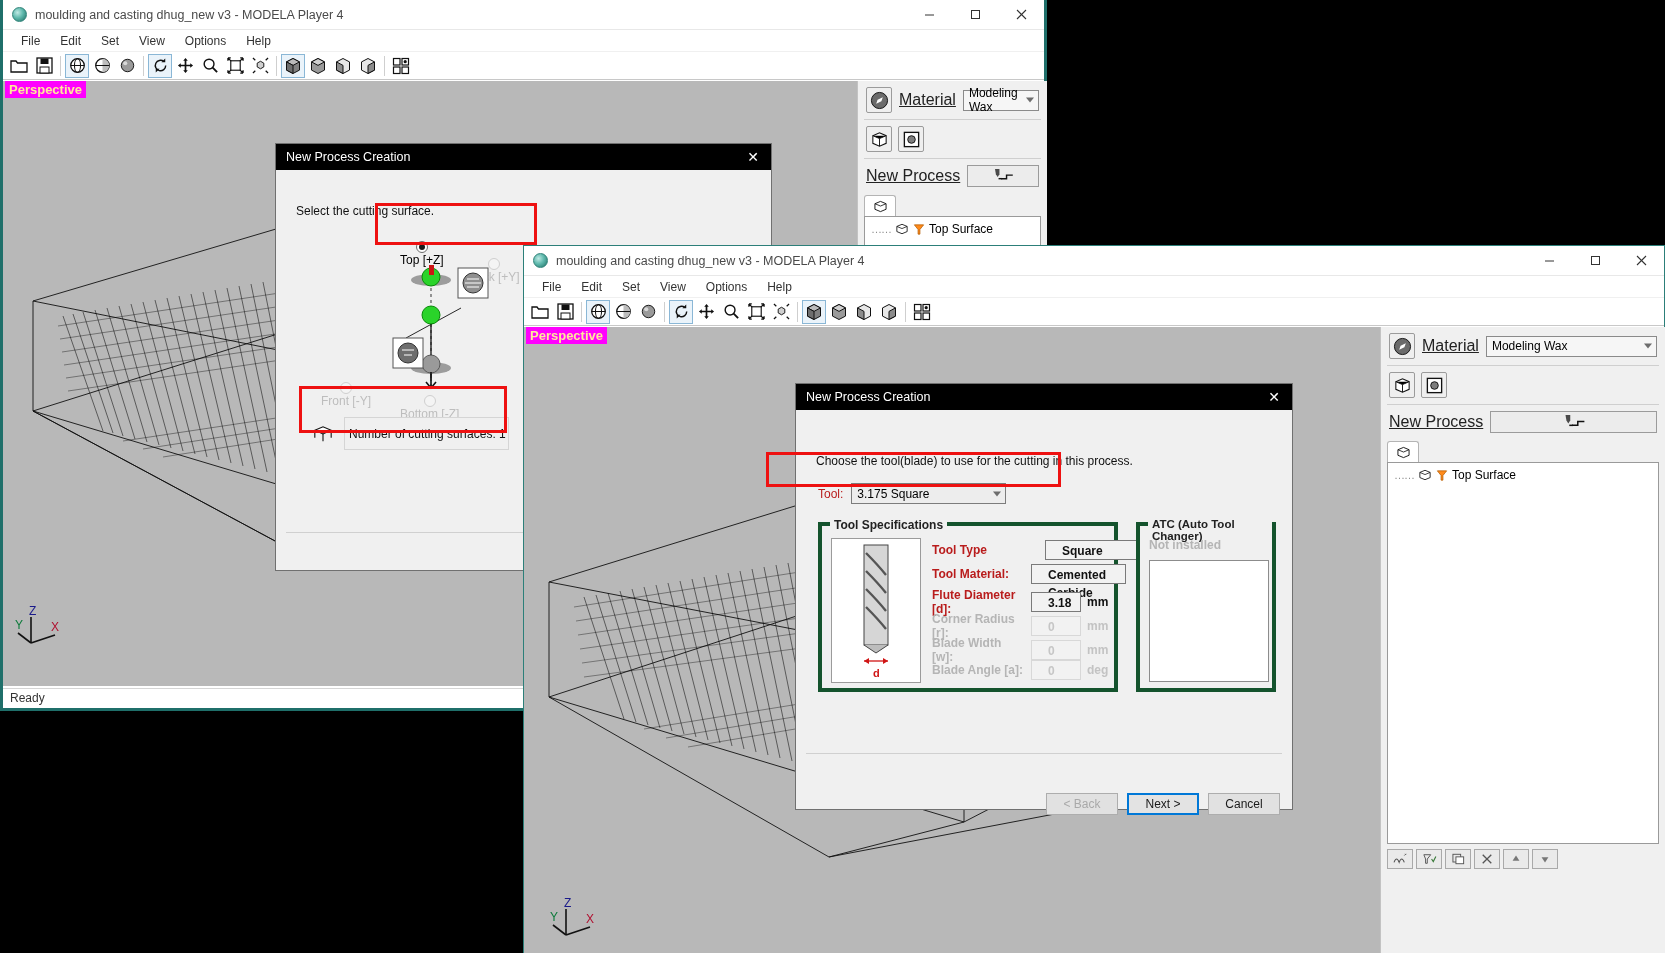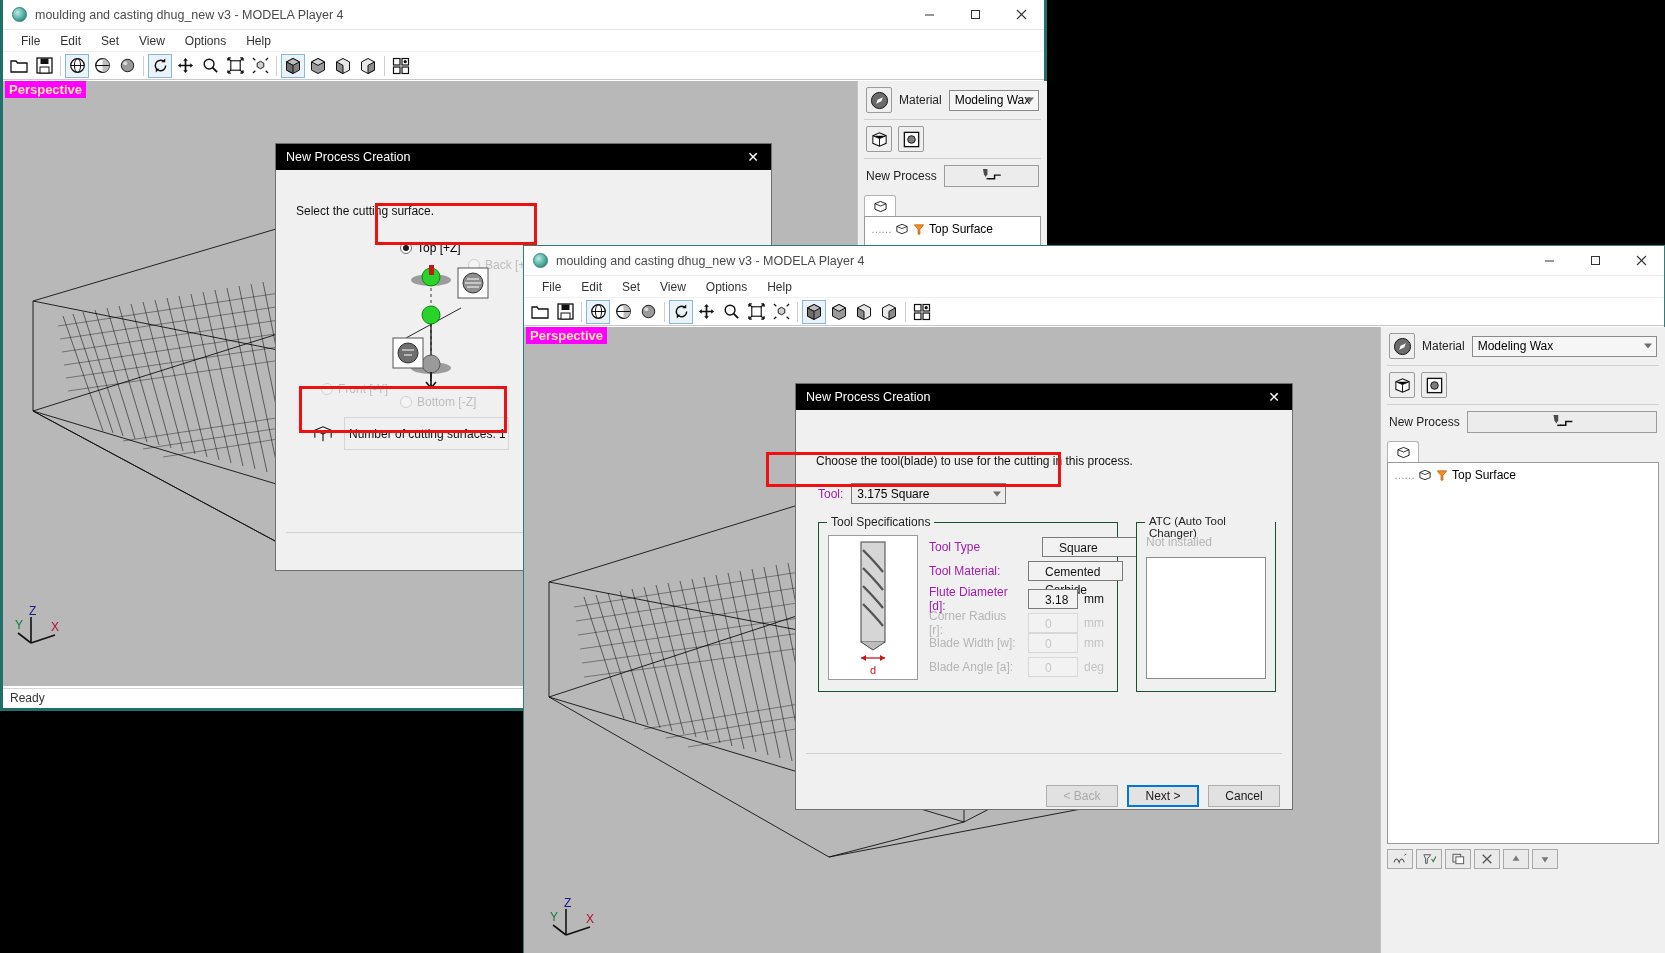--- a/index.html
+++ b/index.html
@@ -62,21 +62,21 @@
   
   .sidepanel {
     position:absolute; background:#f0f0f0; border-left:1px solid #c3c3c3;
   }
   .sp-row { display:flex; align-items:center; padding:6px 8px; }
   .sp-div { height:1px; background:#cfcfcf; margin:0 6px; }
   .sp-iconbtn {
     width:26px; height:26px; background:#efefef; border:1px solid #9b9b9b;
     display:flex; align-items:center; justify-content:center; border-radius:2px;
   }
-  .sp-label { font-size:12px; margin:0 7px; color:#222; }
+  .sp-label { font-size:16px; margin:0 7px; color:#222;text-decoration:underline; }
   .sp-select {
     flex:1; height:21px; background:#f6f6f6; border:1px solid #8a8a8a;
     display:flex; align-items:center; padding-left:5px; font-size:12px;
     position:relative;
   }
   .sp-select .caret {
     position:absolute; right:4px; top:50%; transform:translateY(-50%);
     border-left:4px solid transparent; border-right:4px solid transparent;
     border-top:5px solid #6d6d6d;
   }
@@ -107,54 +107,55 @@
     height:26px; background:#000; color:#fff; display:flex; align-items:center;
     padding-left:10px; font-size:12.5px;
   }
   .dlg-close {
     margin-left:auto; width:36px; height:100%; display:flex;
     align-items:center; justify-content:center; color:#fff; font-size:14px;
   }
   .dlg-body { position:relative; padding:16px 20px; }
   .dlg-text { font-size:12px; color:#111; }
 
-  .radio { display:inline-flex; align-items:center; gap:5px; font-size:12px; }
+  .radio { display:inline-flex; align-items:center; font-size:12px;flex-direction:column; }
   .radio .dot {
     width:12px; height:12px; border-radius:50%; border:1px solid #6d6d6d;
     background:#fff; position:relative; flex:none;
   }
   .radio.on .dot:after {
     content:""; position:absolute; left:2px; top:2px; width:6px; height:6px;
     border-radius:50%; background:#1a1a1a;
   }
   .radio.dim { color:#bdbdbd; }
   .radio.dim .dot { border-color:#cfcfcf; background:#f4f4f4; }
 
   .redbox { position:absolute; border:3px solid #ee1111; pointer-events:none; }
 
-  .groupbox { position:absolute; border:1px solid #14532d; }
+  .groupbox { position:absolute; border:4px solid #14532d;font-weight:bold; }
   .groupbox > .gb-legend {
     position:absolute; top:-8px; left:8px; background:#f0f0f0; padding:0 4px;
     font-size:12px; color:#222;
   }
 
-  .field-label { font-size:12px; color:#a21caf; }
+  .field-label { font-size:12px; color:#b91c1c; }
   .field-label.dim { color:#b5b5b5; }
   .txtbox {
     background:#f2f2f2; border:1px solid #7a7a7a; height:20px;
     font-size:12px; padding:1px 16px; line-height:18px; color:#111;
   }
   .txtbox.dim { color:#c6c6c6; border-color:#d8d8d8; background:#f2f2f2; }
   .unit { font-size:12px; color:#111; }
   .unit.dim { color:#c3c3c3; }
 
   .dlg-btn {
     height:22px; min-width:72px; background:#e1e1e1; border:1px solid #adadad;
     font-size:12px; display:flex; align-items:center; justify-content:center;
     color:#1a1a1a;
+    margin-top:8px;
   }
   .dlg-btn.primary { border:2px solid #0078d7; background:#e3e3e3; }
   .dlg-btn.dim { color:#a9a9a9; }
 
   .sep-line { position:absolute; height:1px; background:#d0d0d0; }
 
   .mesh { position:absolute; }
 </style>
 </head>
 <body>

